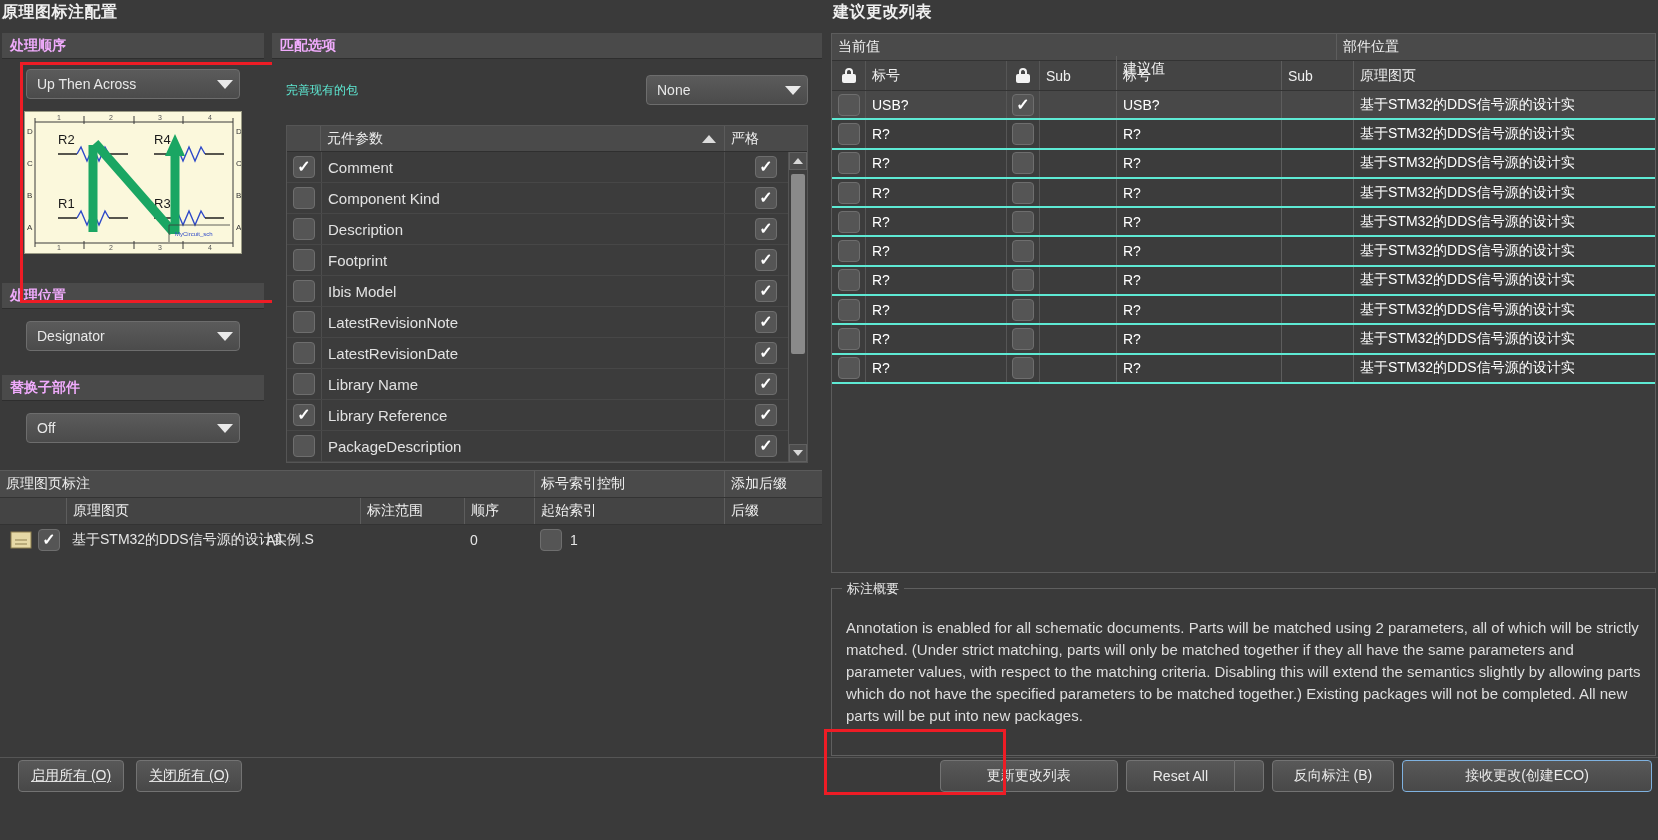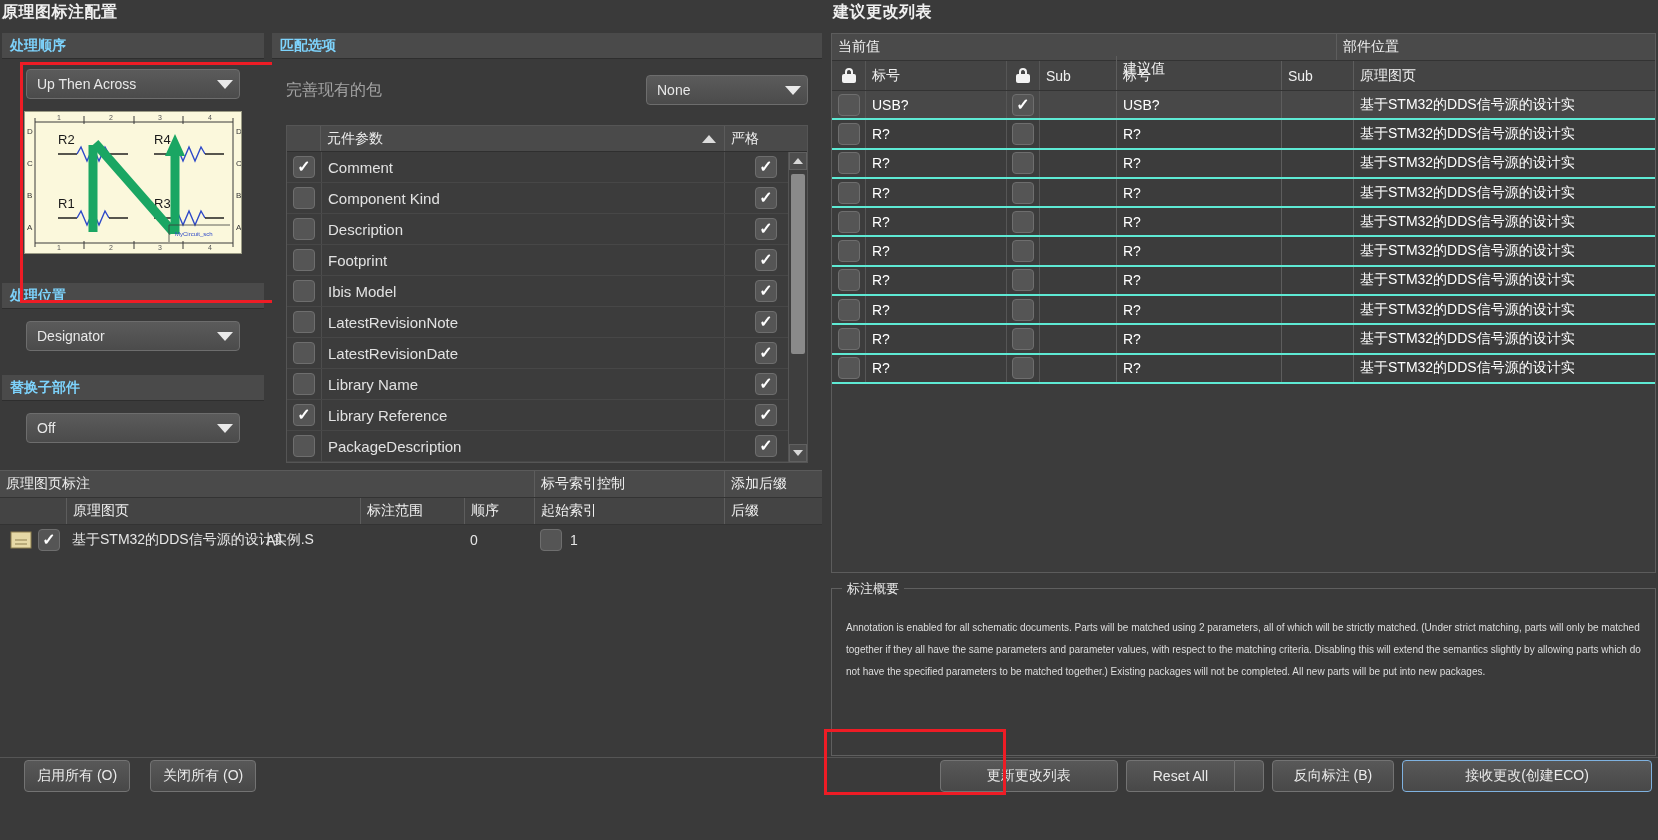--- a/index.html
+++ b/index.html
@@ -15,21 +15,21 @@
   
   .panel-title {
     font-size: 16px; font-weight: bold; color: #f0f0f0;
     letter-spacing: .5px;
   }
   .group-head {
     background: #4a4a4a;
     height: 26px;
     display: flex; align-items: center;
     padding-left: 8px;
-    font-size: 14px; font-weight: bold; color: #7dd3fc;
+    font-size: 14px; font-weight: bold; color: #f0abfc;
     border-bottom: 1px solid #2e2e2e;
   }
   .combo {
     height: 30px;
     background: linear-gradient(#5b5b5b, #4b4b4b);
     border: 1px solid #6d6d6d;
     border-radius: 4px;
     display: flex; align-items: center;
     padding: 0 6px 0 10px;
     font-size: 14px; color: #e8e8e8;
@@ -94,21 +94,21 @@
     pointer-events: none;
   }
 
   
   .match { position: absolute; left: 272px; top: 33px; width: 550px; height: 430px; }
   .match .inner { background: #3a3a3a; height: 404px; padding-top: 14px; }
   .match-row {
     display: flex; align-items: center;
     padding: 0 14px 0 14px; height: 34px;
   }
-  .match-row .lbl { font-size: 16px; color: #a3a3a3; }
+  .match-row .lbl { font-size: 12px; color: #5eead4; }
   .match-row .combo { width: 162px; margin-left: auto; }
 
   .param-table {
     margin: 18px 14px 0 14px;
     border: 1px solid #555;
     background: #3c3c3c;
     position: relative;
     height: 338px;
   }
   .pt-head {
@@ -188,26 +188,26 @@
                     background: #f2f2f2; border-radius: 2px; }
   .lock-ico .shk { position: absolute; top: 0; left: 3px; width: 8px; height: 8px;
                    border: 2px solid #f2f2f2; border-bottom: none;
                    border-radius: 5px 5px 0 0; }
 
   
   .summary { position: absolute; left: 831px; top: 588px; width: 825px; height: 168px;
              border: 1px solid #5f5f5f; }
   .summary .legend { position: absolute; left: 10px; top: -9px; background: #3a3a3a;
                      padding: 0 5px; font-size: 13px; color: #e7e7e7; }
-  .summary p { padding: 28px 14px 0 14px; font-size: 10px; line-height: 22px;
+  .summary p { padding: 28px 14px 0 14px; font-size: 15px; line-height: 22px;
                color: #dedede; }
 
   
   .sep { position: absolute; left: 0; top: 757px; width: 1658px; height: 1px; background: #555; }
-  .footer-left { position: absolute; left: 24px; top: 760px; display: flex; gap: 20px; }
+  .footer-left { position: absolute; left: 18px; top: 760px; display: flex; gap: 12px; text-decoration: underline; }
   .footer-right { position: absolute; right: 6px; top: 760px; display: flex; gap: 8px; align-items: center; }
   .split-btn { display: flex; }
   .split-btn .main { border-radius: 4px 0 0 4px; border-right: none; padding: 0 26px; }
   .split-btn .arrowpart { border-radius: 0 4px 4px 0; width: 30px; }
 </style>
 </head>
 <body>
 
 <div class="root">
 

